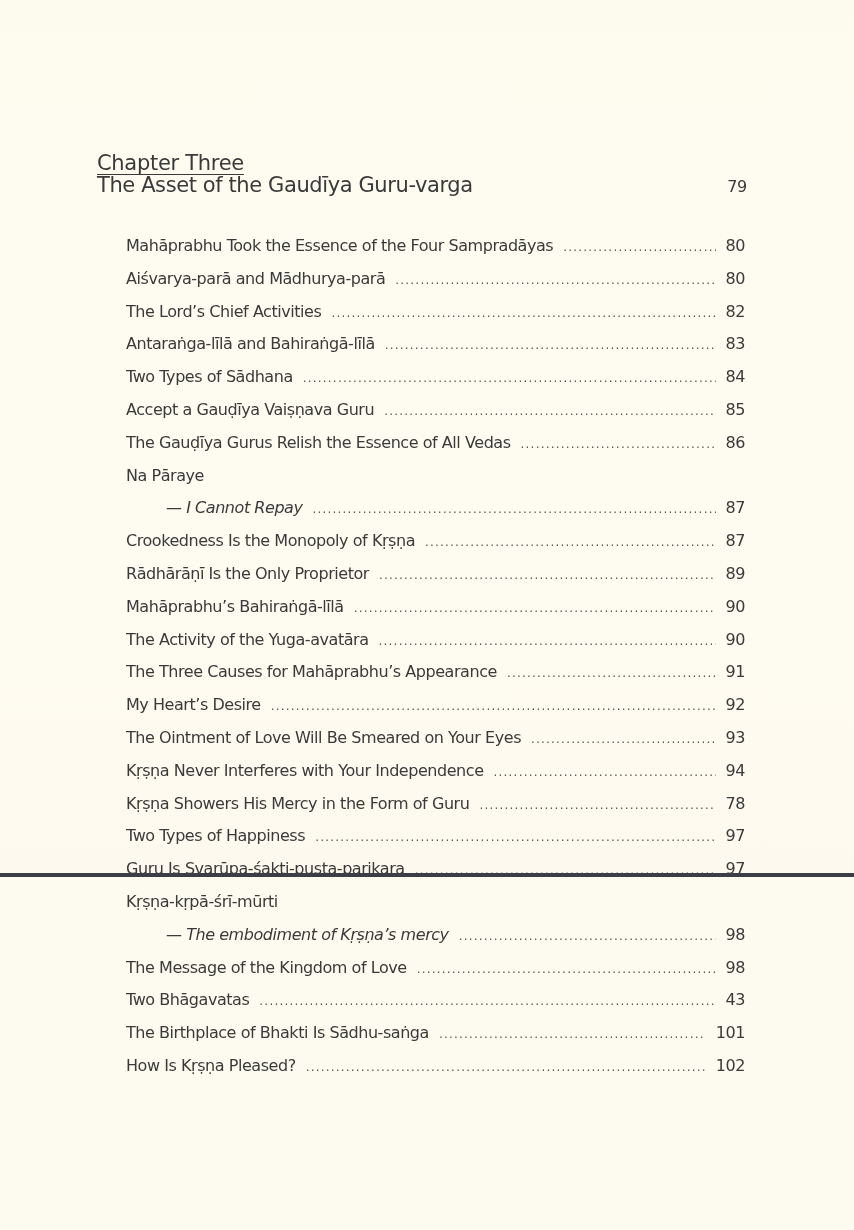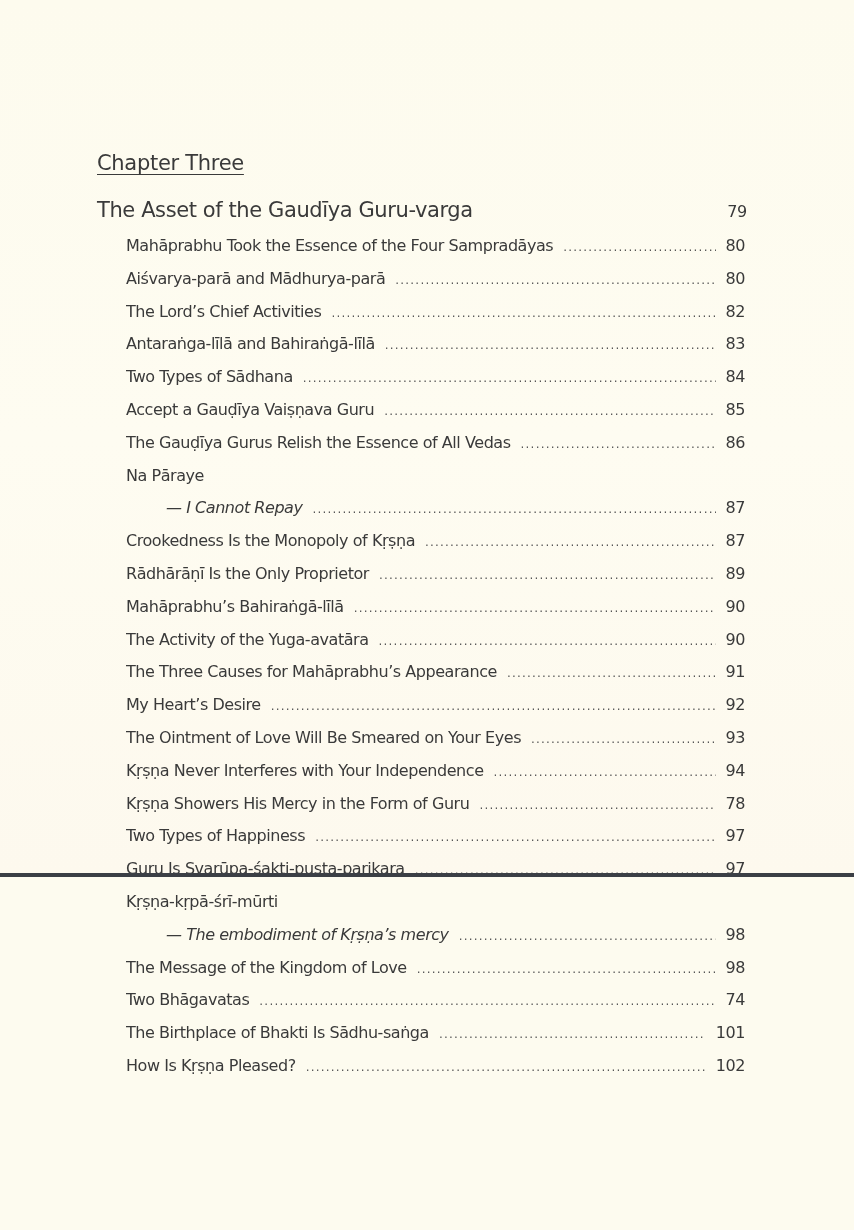--- a/index.html
+++ b/index.html
@@ -35,21 +35,21 @@
       font-size: 21px;
       letter-spacing: -0.3px;
       text-decoration: underline;
       text-underline-offset: 4px;
       text-decoration-thickness: 1px;
       color: #3a3a3a;
     }
     .chapter-title-row {
       position: absolute;
       left: 97px;
-      top: 198px;
+      top: 173px;
       width: 650px;
       display: flex;
       justify-content: space-between;
       align-items: baseline;
     }
     .chapter-title {
       font-size: 21px;
       letter-spacing: -0.4px;
     }
     .chapter-page {
@@ -223,21 +223,21 @@
         <span class="page">98</span>
       </li>
     <li class="toc-entry">
         <span class="title">The Message of the Kingdom of Love</span>
         <span class="leader"></span>
         <span class="page">98</span>
       </li>
     <li class="toc-entry">
         <span class="title">Two Bhāgavatas</span>
         <span class="leader"></span>
-        <span class="page">74</span>
+        <span class="page">43</span>
       </li>
     <li class="toc-entry">
         <span class="title">The Birthplace of Bhakti Is Sādhu-saṅga</span>
         <span class="leader"></span>
         <span class="page">101</span>
       </li>
     <li class="toc-entry">
         <span class="title">How Is Kṛṣṇa Pleased?</span>
         <span class="leader"></span>
         <span class="page">102</span>

